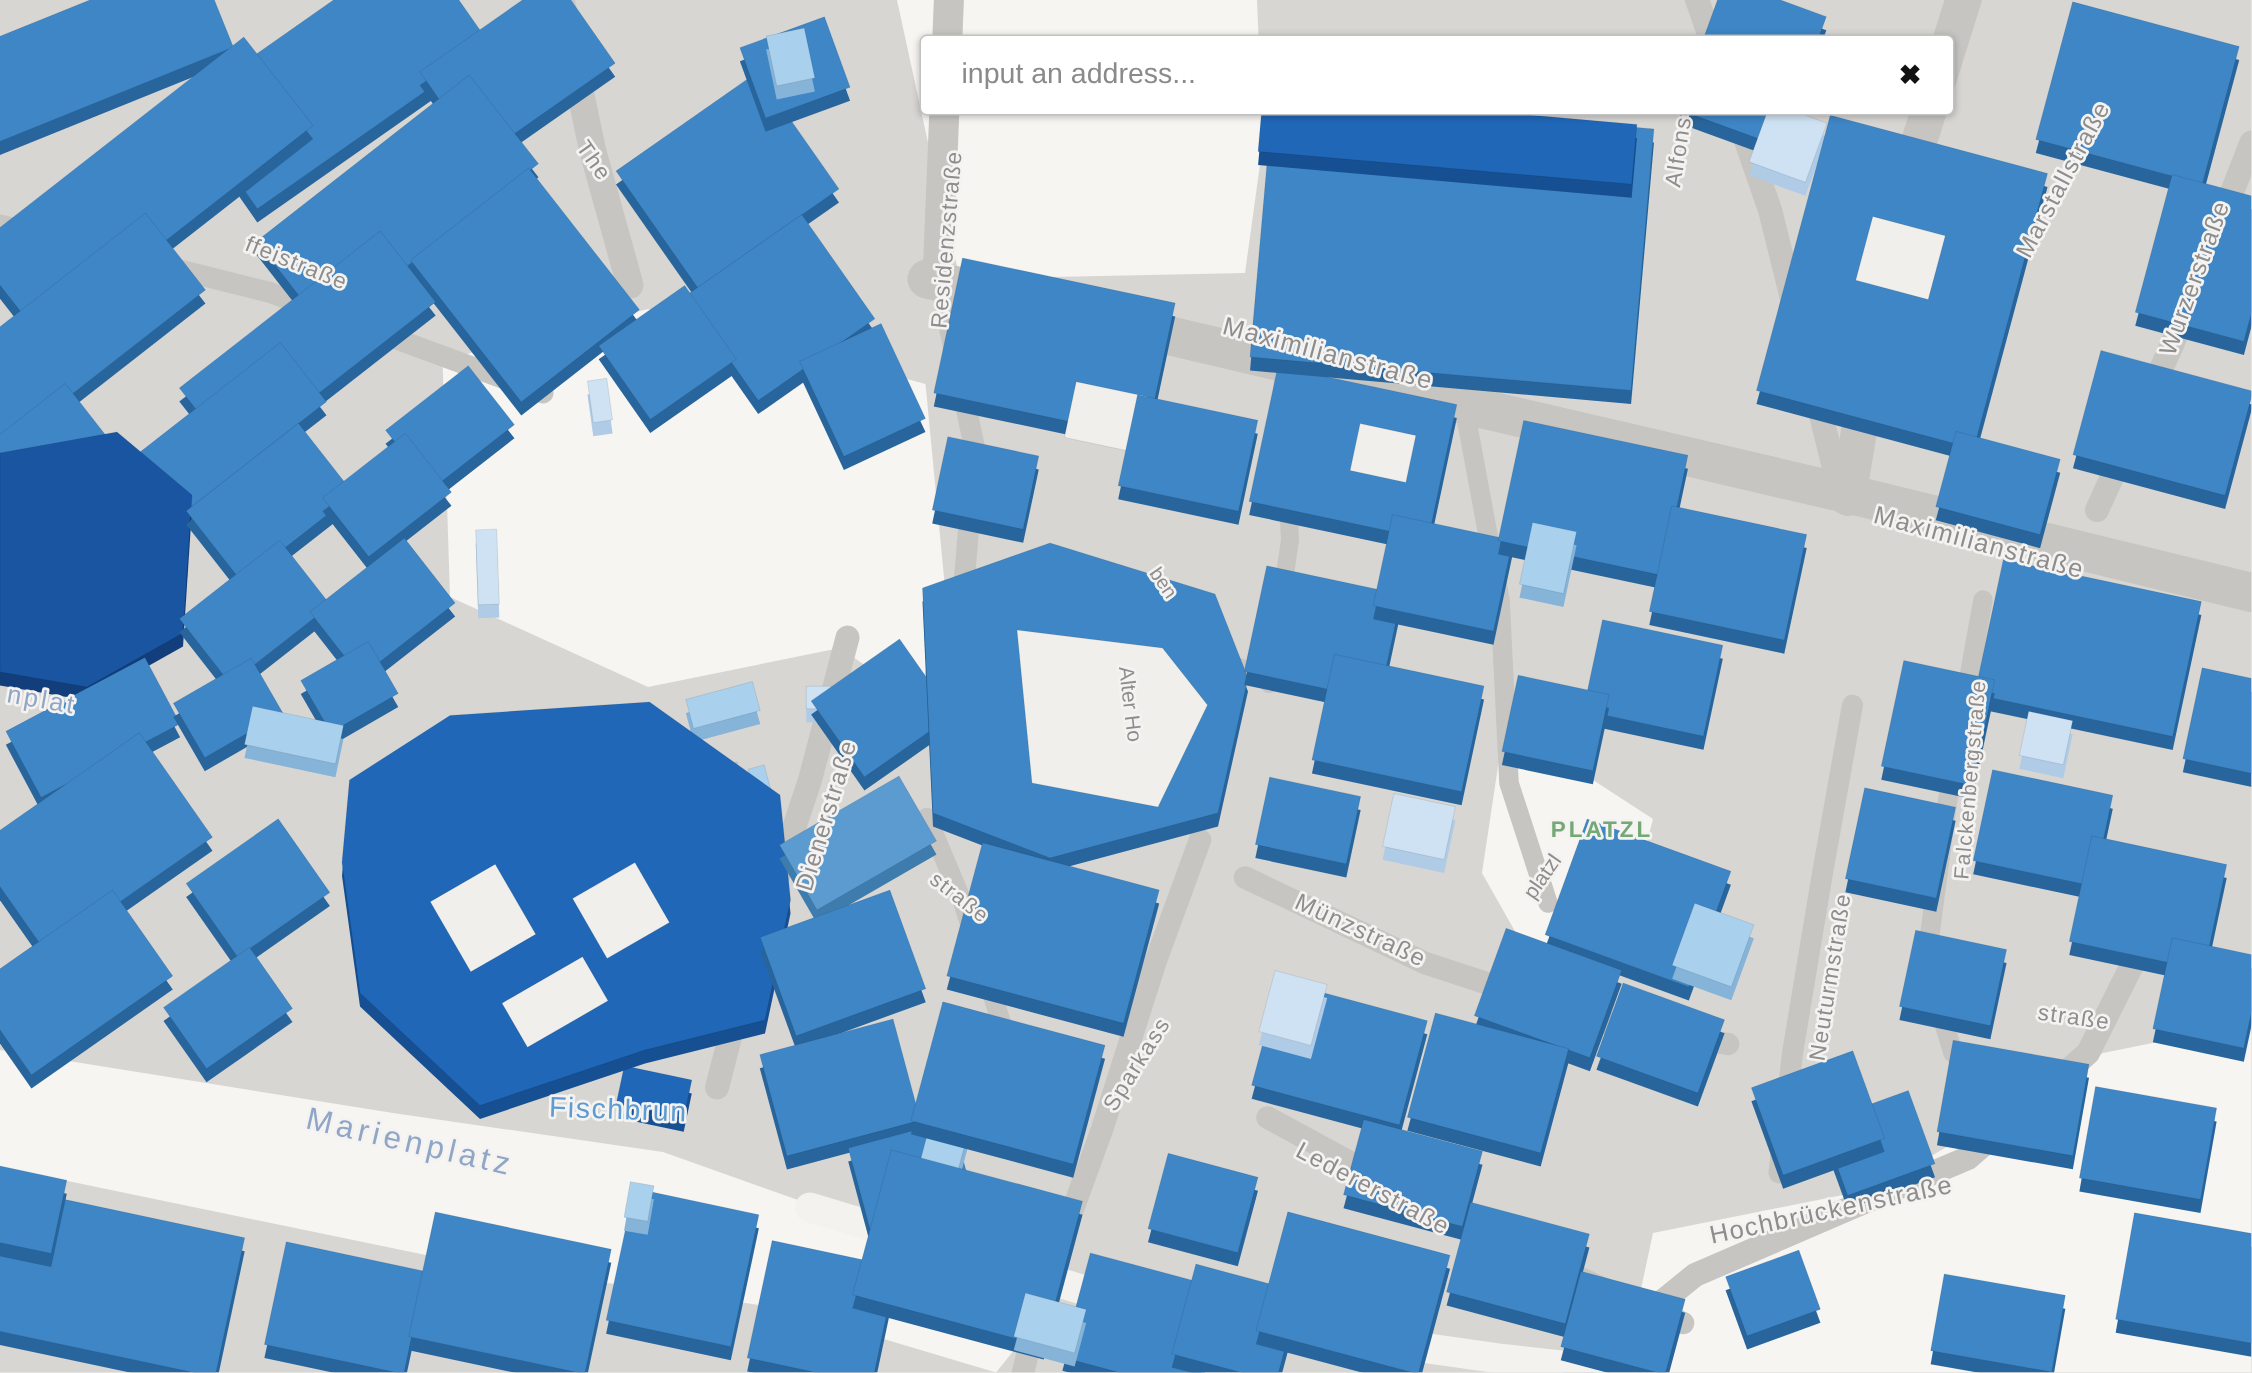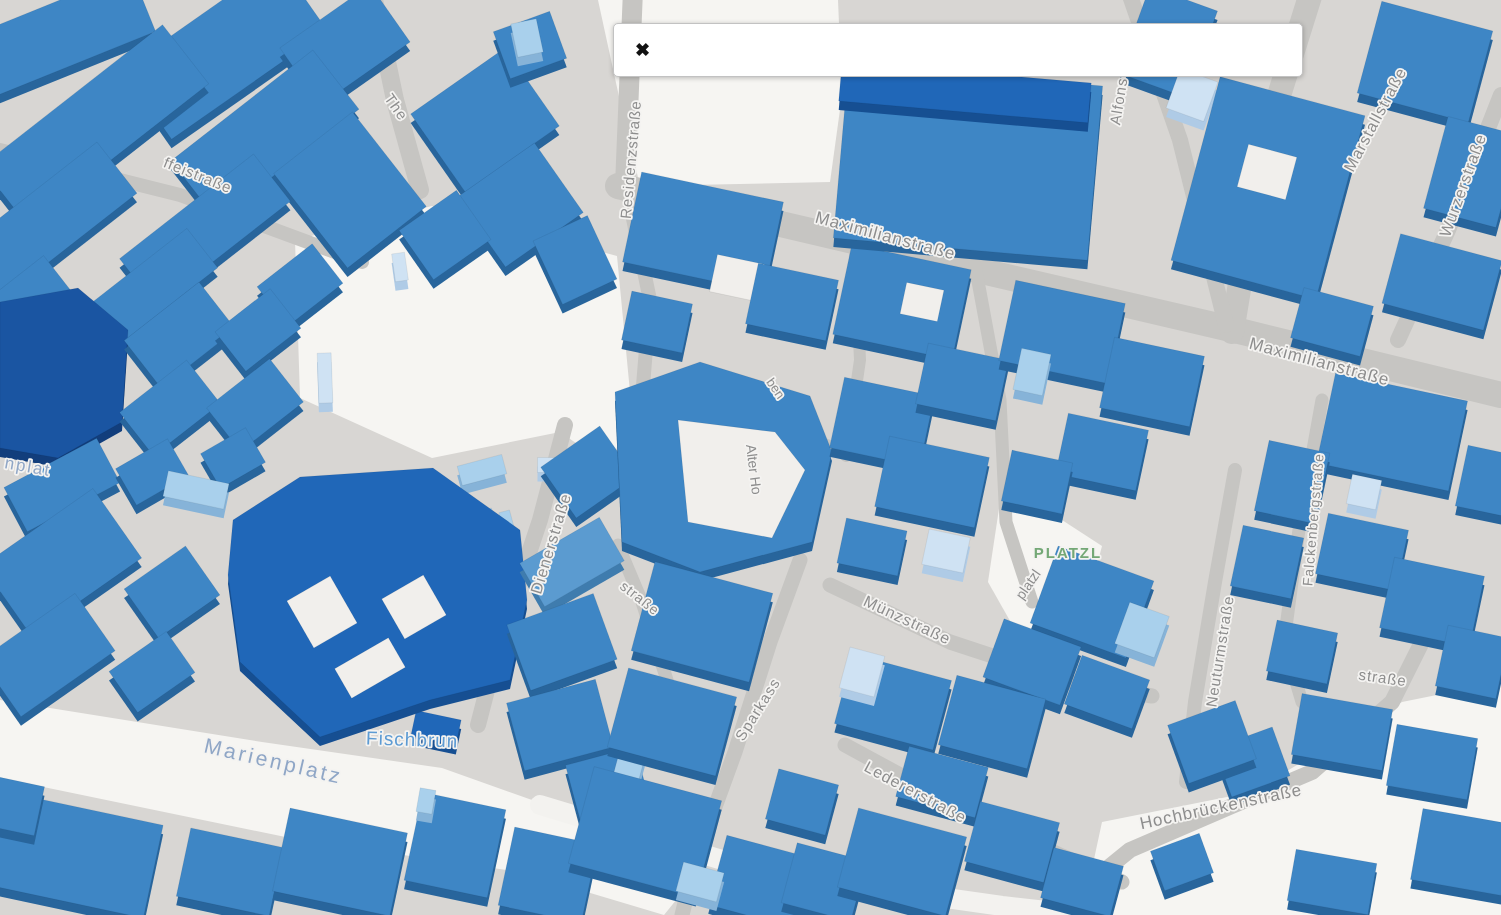--- a/index.html
+++ b/index.html
@@ -304,15 +304,16 @@
         <text x="392" y="110" transform="rotate(55 392 110)" font-size="15" fill="#8d8d8d" letter-spacing="1" text-anchor="middle" font-weight="normal" stroke="#f4f3f1" stroke-width="3.5" paint-order="stroke" stroke-linejoin="round">The</text>
         <text x="196" y="180" transform="rotate(22 196 180)" font-size="15" fill="#8d8d8d" letter-spacing="1" text-anchor="middle" font-weight="normal" stroke="#f4f3f1" stroke-width="3.5" paint-order="stroke" stroke-linejoin="round">ffeistraße</text>
         <text x="27" y="472" transform="rotate(10 27 472)" font-size="17" fill="#8fa6c6" letter-spacing="2" text-anchor="middle" font-weight="normal" stroke="#f4f3f1" stroke-width="3.5" paint-order="stroke" stroke-linejoin="round">nplat</text>
         <text x="637" y="602" transform="rotate(38 637 602)" font-size="14" fill="#8d8d8d" letter-spacing="1" text-anchor="middle" font-weight="normal" stroke="#f4f3f1" stroke-width="3.5" paint-order="stroke" stroke-linejoin="round">straße</text>
         <text x="1382" y="683" transform="rotate(8 1382 683)" font-size="15" fill="#8d8d8d" letter-spacing="1" text-anchor="middle" font-weight="normal" stroke="#f4f3f1" stroke-width="3.5" paint-order="stroke" stroke-linejoin="round">straße</text>
         <text x="772" y="391" transform="rotate(55 772 391)" font-size="13" fill="#8d8d8d" letter-spacing="0" text-anchor="middle" font-weight="normal" stroke="#f4f3f1" stroke-width="3.5" paint-order="stroke" stroke-linejoin="round">ben</text>
       </svg>
     </div>
 
   <div class="searchbox">
+    <input type="text" placeholder="input an address..." style="">
     <button class="clear">✖</button>
   </div>
 </div>
 
 </body></html>

